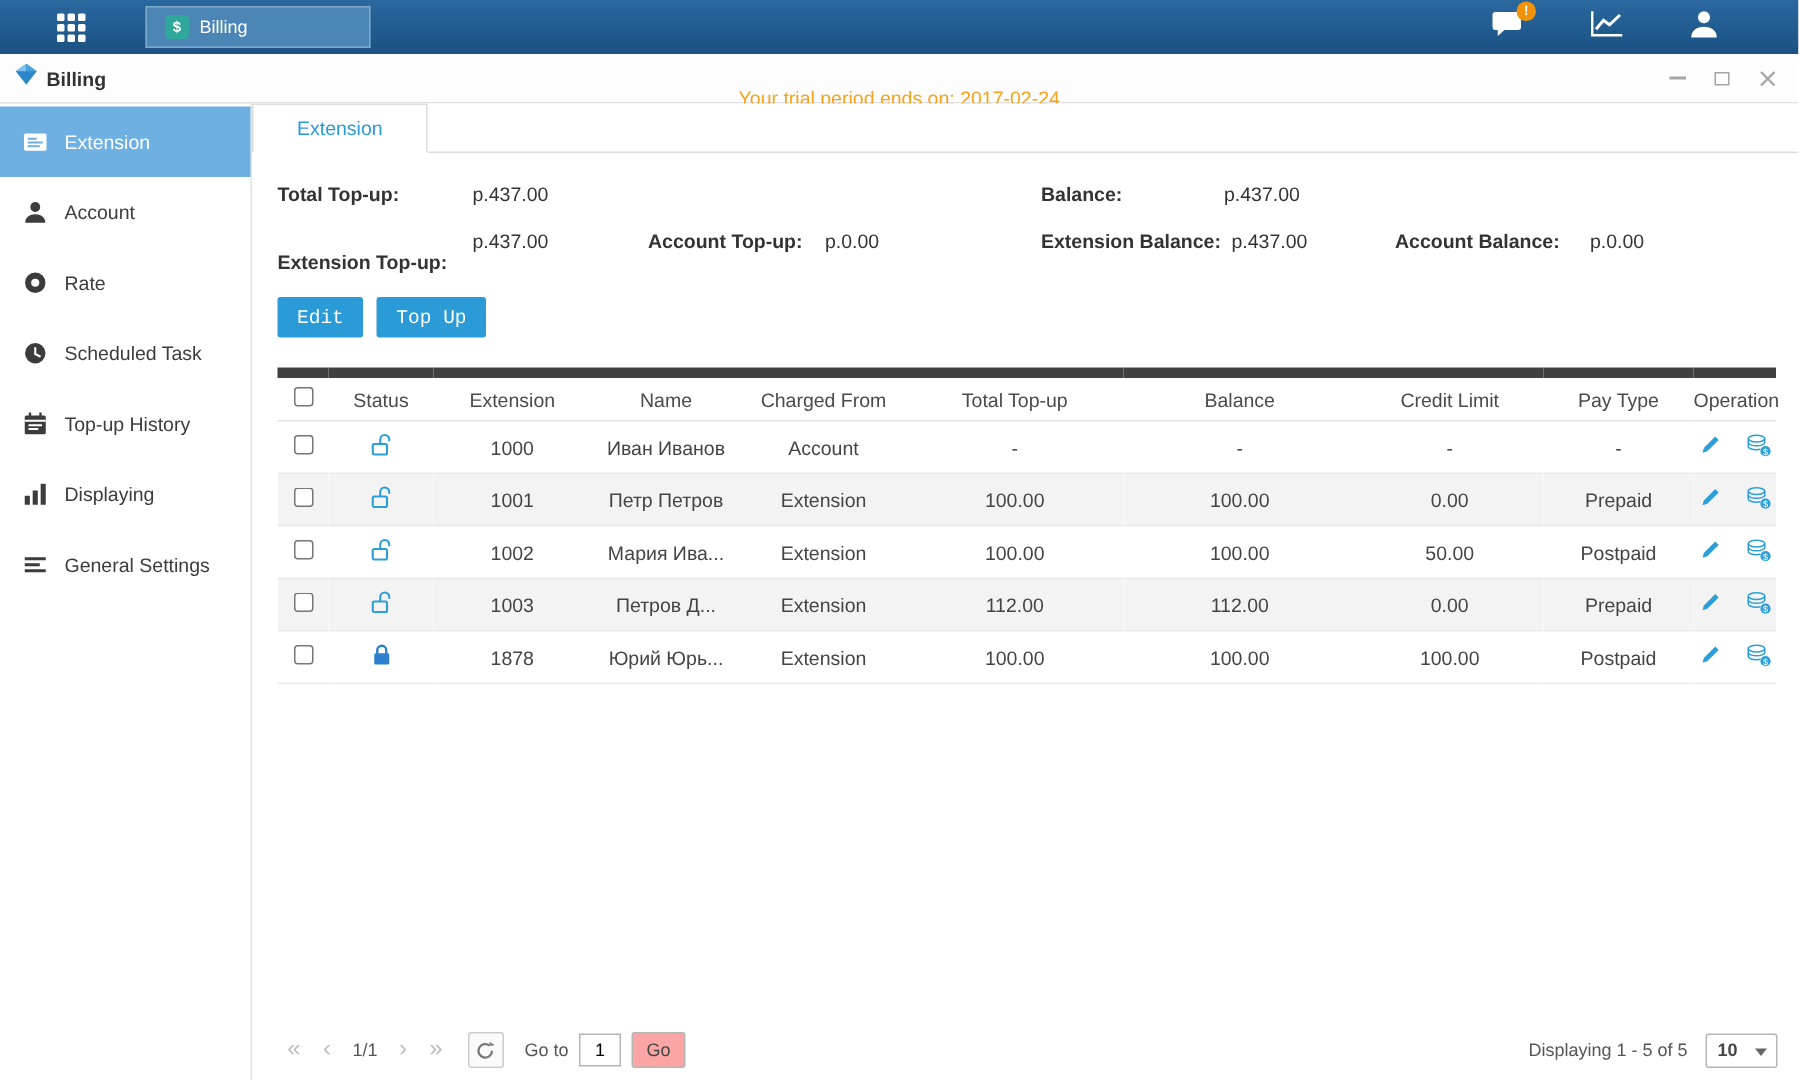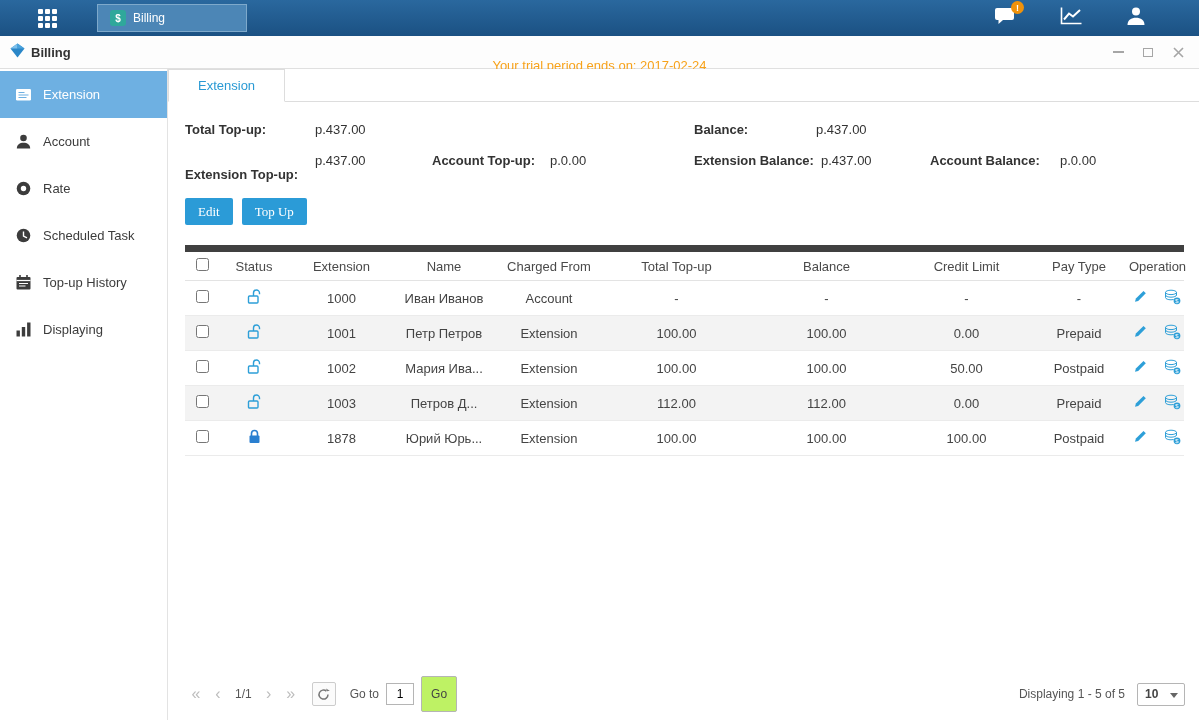--- a/index.html
+++ b/index.html
@@ -42,38 +42,38 @@
   .main { flex:1; position:relative; min-width:0; background:#fff; }
   .tabrow { border-bottom:1px solid #ddd; height:33px; }
   .tab { display:inline-block; height:33px; line-height:31px; padding:0 29px; border:1px solid #ddd; border-bottom:1px solid #fff; background:#fff; color:#2a9ad4; font-size:13px; position:relative; top:0; margin-bottom:-1px; cursor:default; }
 
   .summary { position:relative; height:62px; margin:20px 14px 0 17px; font-size:13px; }
   .summary span { position:absolute; white-space:nowrap; }
   .s-label { font-weight:bold; color:#333; }
   .s-val { color:#333; }
 
   .btnrow { margin:14px 0 0 17px; display:flex; gap:9px; }
-  .btn-blue { height:27px; padding:0 13px; background:#2b9bd7; color:#fff; border:none; border-radius:2px; font-size:13px; font-family:Liberation Serif, serif; cursor:pointer; }
+  .btn-blue { height:27px; padding:0 13px; background:#2b9bd7; color:#fff; border:none; border-radius:2px; font-size:13px; font-family:Liberation Mono, monospace; cursor:pointer; }
 
   table { border-collapse:collapse; margin:20px 14px 0 17px; width:999px; table-layout:fixed; font-size:13px; color:#444; }
   thead th { height:32px; font-weight:normal; color:#4a4a4a; border-top:7px solid #404040; border-bottom:1px solid #e3e3e3; text-align:center; }
   tbody td { height:35px; text-align:center; border-bottom:1px solid #ebebeb; overflow:hidden; white-space:nowrap; }
   tbody tr:nth-child(even) { background:#f3f3f3; }
   .op-icons { display:flex; justify-content:center; gap:16px; align-items:center; }
   .op-icons span { cursor:pointer; display:block; }
   input[type=checkbox] { width:13px; height:13px; cursor:pointer; }
 
   
   .pager { position:absolute; left:17px; right:14px; bottom:8px; display:flex; align-items:center; font-size:12px; color:#555; }
   .pg-arrow { width:22px; height:22px; display:flex; align-items:center; justify-content:center; color:#bdbdbd; font-size:16px; cursor:pointer; }
   .pg-ind { margin:0 6px; color:#555; font-size:12px; }
   .pg-refresh { width:24px; height:24px; border:1px solid #ccc; border-radius:2px; background:#fbfbfb; display:flex; align-items:center; justify-content:center; margin-left:10px; cursor:pointer; }
   .goto-label { margin-left:14px; }
   .goto-input { width:28px; height:22px; border:1px solid #b5b5b5; text-align:center; font-size:12px; margin-left:7px; font-family:"Liberation Sans",sans-serif; }
-  .go-btn { height:36px; padding:0 9px; margin-left:7px; border:1px solid #b5b5b5; background:#bef264; font-size:12px; border-radius:2px; font-family:"Liberation Sans",sans-serif; cursor:pointer; color:#444; }
+  .go-btn { height:24px; padding:0 9px; margin-left:7px; border:1px solid #b5b5b5; background:#fca5a5; font-size:12px; border-radius:2px; font-family:"Liberation Sans",sans-serif; cursor:pointer; color:#444; }
   .pg-right { margin-left:auto; display:flex; align-items:center; gap:12px; }
   .size-select { width:48px; height:23px; border:1px solid #b5b5b5; border-radius:2px; background:#fff; display:flex; align-items:center; position:relative; cursor:pointer;font-weight:bold; }
   .size-select .val { padding-left:7px; font-size:12px; color:#444; }
   .size-select .caret { position:absolute; right:6px; top:9px; width:0; height:0; border-left:4px solid transparent; border-right:4px solid transparent; border-top:5px solid #666; }
 </style>
 </head>
 <body>
 
 <div class="app">
 
@@ -181,20 +181,26 @@
         <span>Top-up History</span>
       </div>
       <div class="nav-item">
         <svg width="17" height="17" viewBox="0 0 17 17">
           <rect x="1.5" y="9.5" width="3.4" height="6" fill="currentColor"></rect>
           <rect x="6.8" y="6" width="3.4" height="9.5" fill="currentColor"></rect>
           <rect x="12.1" y="1.5" width="3.4" height="14" fill="currentColor"></rect>
         </svg>
         <span>Displaying</span>
       </div>
+      <div class="nav-item">
+        <svg width="17" height="17" viewBox="0 0 17 17">
+          <path d="M1.5 4.5 h14 M1.5 8.5 h10 M1.5 12.5 h14" stroke="currentColor" stroke-width="2" fill="none"></path>
+        </svg>
+        <span>General Settings</span>
+      </div>
     </div>
 
     <div class="main">
 
       <div class="tabrow">
         <span class="tab">Extension</span>
       </div>
 
       <div class="summary">
         <span class="s-label" style="left:0;   top:0;">Total Top-up:</span>

